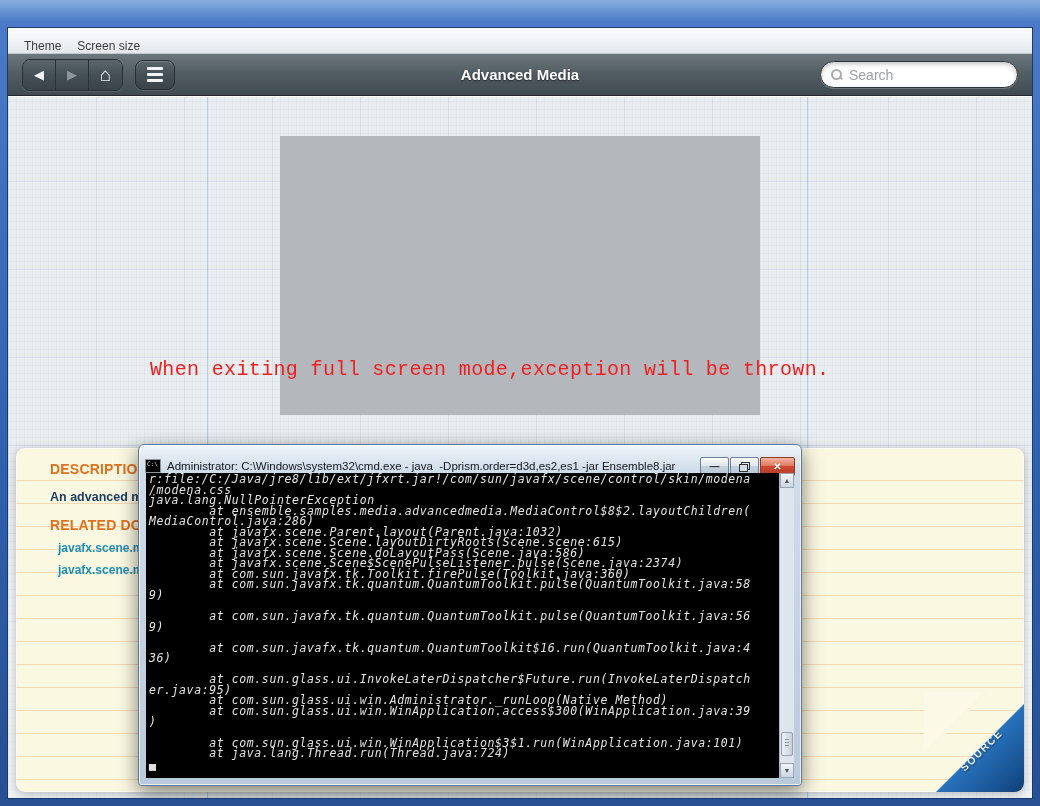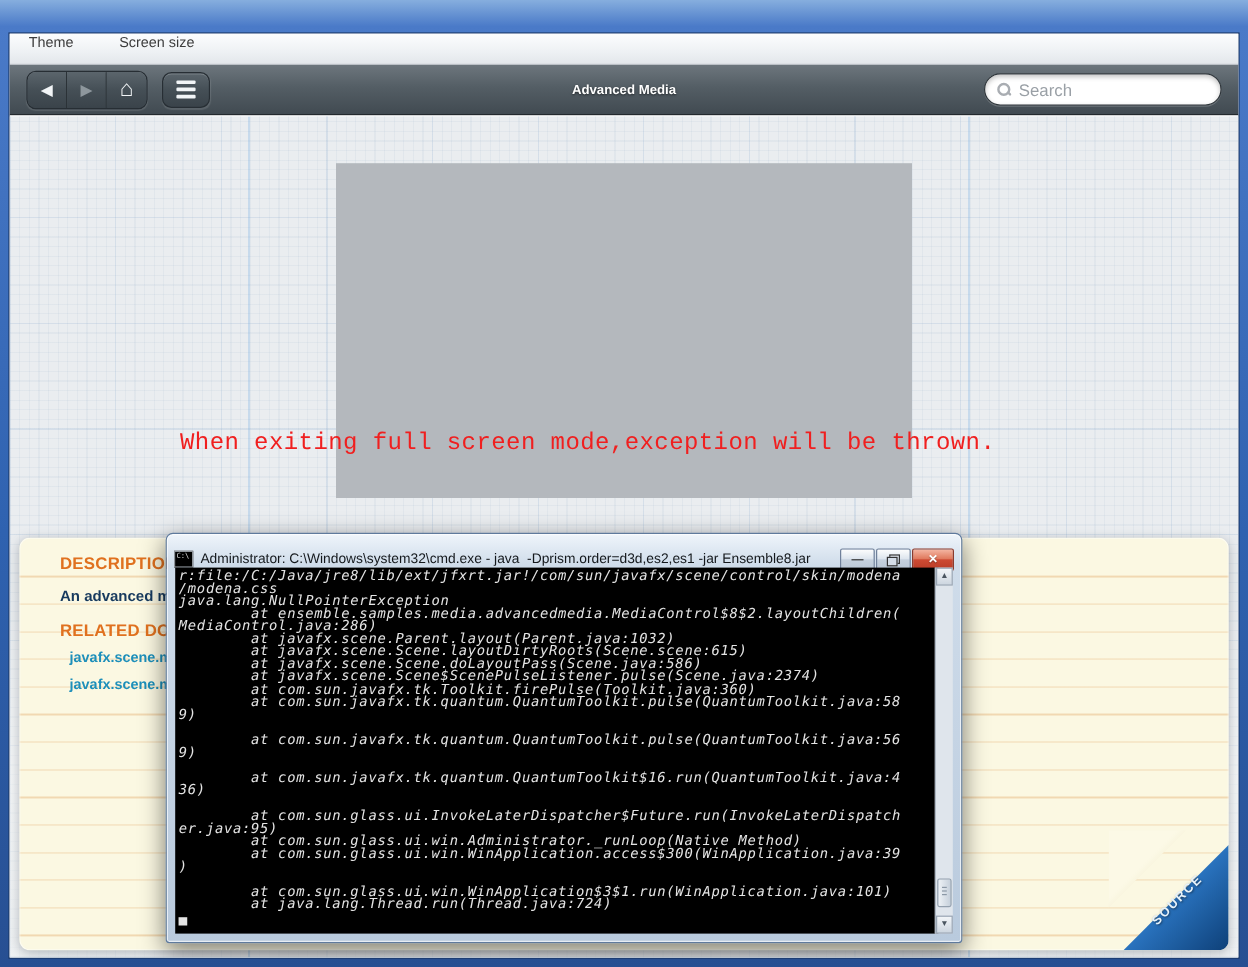--- a/index.html
+++ b/index.html
@@ -22,39 +22,39 @@
     box-shadow:inset 0 1px 0 rgba(255,255,255,.45);
     color:#f2f6fc; font-size:11px; line-height:18px; text-align:center; font-weight:bold; }
   .glyph-max { display:inline-block; width:9px; height:8px; border:2px solid #f2f6fc; margin-top:5px; }
 
   
   .app { position:absolute; left:8px; right:8px; top:28px; bottom:8px; background:#fff;
     box-shadow:0 0 0 1px #1c3a6b; overflow:hidden; }
 
   .menubar { position:relative; height:26px;
     background:linear-gradient(180deg,#fcfdfe,#eef1f4 60%,#e3e7eb); border-bottom:1px solid #c3c9cf;
-    display:flex; align-items:flex-start; padding-left:16px; gap:38px; }
+    display:flex; align-items:flex-end; padding-left:16px; gap:16px; }
   .menu-item { font-size:12px; color:#3c3c3c; }
 
   .toolbar { position:relative; height:42px;
     background:linear-gradient(180deg,#6d767d 0,#545e65 45%,#414a51 100%);
     border-bottom:1px solid #23292e; display:flex; align-items:center; padding:0 14px; }
   .nav-group { display:flex; border:1px solid #272e34; border-radius:8px; overflow:hidden;
     box-shadow:inset 0 1px 0 rgba(255,255,255,.18), 0 1px 1px rgba(255,255,255,.12); }
   .tb-btn { width:33px; height:30px; background:linear-gradient(180deg,#5b656c,#454f56 50%,#3a434a 100%);
     border-right:1px solid #2b3237; display:flex; align-items:center; justify-content:center;
     color:#f2f5f7; font-size:13px; }
   .nav-group .tb-btn:last-child { border-right:none; }
   .tb-btn.disabled { color:#8e979d; }
   .tb-btn.single { border:1px solid #272e34; border-radius:8px; margin-left:12px;
     box-shadow:inset 0 1px 0 rgba(255,255,255,.18), 0 1px 1px rgba(255,255,255,.12); width:40px; }
   .home-glyph { font-size:19px; line-height:19px; }
   .burger { display:flex; flex-direction:column; gap:3px; }
   .burger i { display:block; width:16px; height:3px; background:#f2f5f7; border-radius:1px; }
-  .tb-title { position:absolute; left:0; right:0; text-align:center; color:#fff; font-size:11px;
+  .tb-title { position:absolute; left:0; right:0; text-align:center; color:#fff; font-size:15px;
     font-weight:bold; text-shadow:0 1px 2px rgba(0,0,0,.6); pointer-events:none; }
   .searchbox { margin-left:auto; width:198px; height:27px; background:#fff; border-radius:14px;
     border:1px solid #2e353a; box-shadow:inset 0 2px 4px rgba(0,0,0,.25), 0 1px 0 rgba(255,255,255,.2);
     display:flex; align-items:center; padding:0 10px; gap:7px; }
   .mag { position:relative; width:11px; height:11px; flex:0 0 auto; }
   .mag::before { content:""; position:absolute; left:0; top:0; width:7px; height:7px;
     border:2px solid #a9adb2; border-radius:50%; }
   .mag::after { content:""; position:absolute; left:8px; top:8px; width:4px; height:2px;
     background:#a9adb2; transform:rotate(45deg); border-radius:1px; }
   .search-ph { color:#9aa0a6; font-size:14px; }

